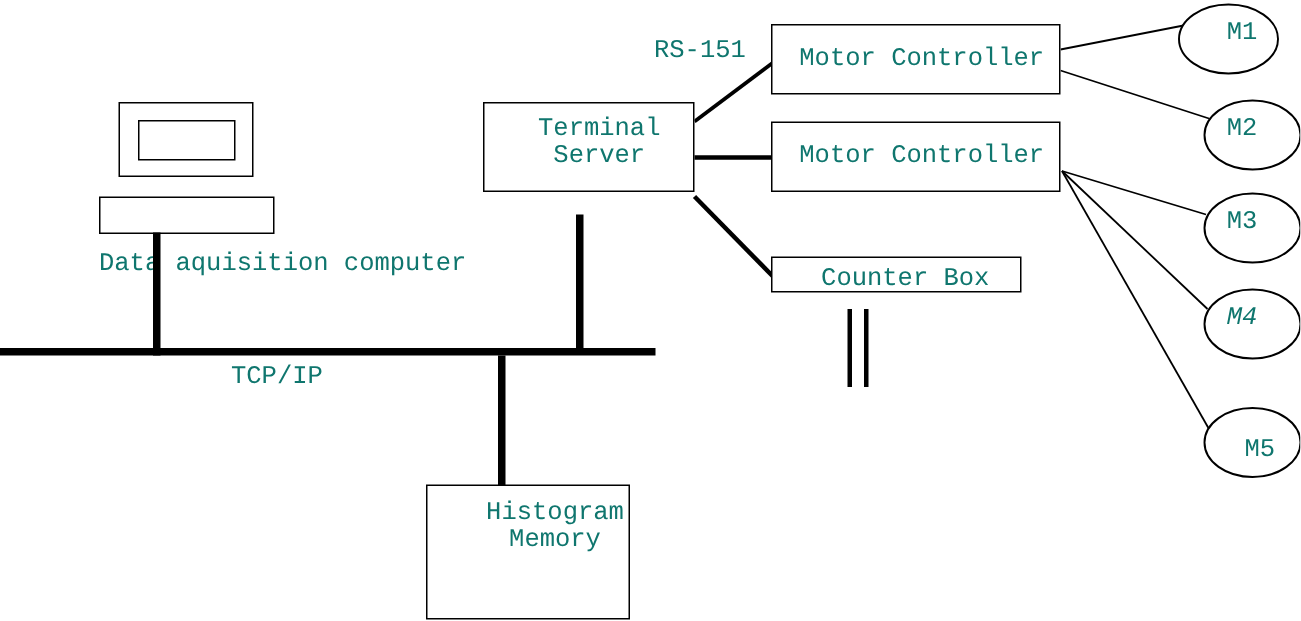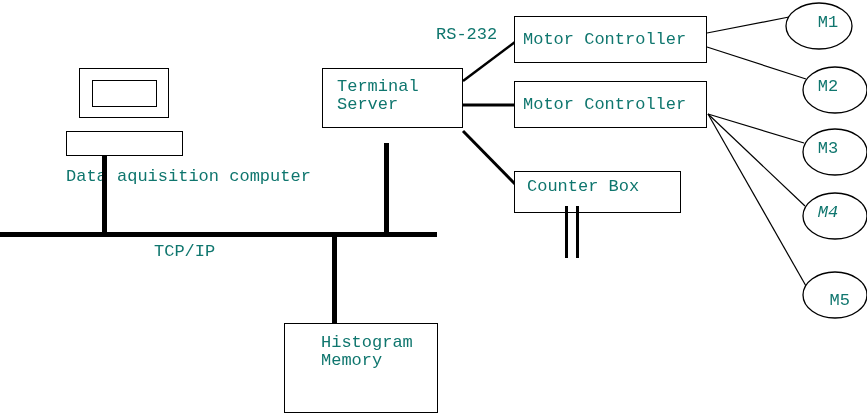--- a/index.html
+++ b/index.html
@@ -18,20 +18,21 @@
     position: absolute;
     left: 0; top: 0;
     width: 867px; height: 414px;
   }
   .box {
     position: absolute;
     border: 1.5px solid #000000;
     background: #ffffff;
     white-space: pre-line;
     line-height: 18px;
+    text-align: center;
   }
   .lbl {
     position: absolute;
     line-height: 18px;
     white-space: pre-line;
   }
   .bar {
     position: absolute;
     background: #000000;
   }
@@ -81,29 +82,29 @@
     <div class="box" style="left:66px; top:131px; width:117px; height:25px;"></div>
   </div>
 
   <div class="box" style="left:322px; top:68px; width:141px; height:60px; padding:9px 0 0 14px;">Terminal
 Server</div>
 
   <div class="box" style="left:514px; top:16px; width:193px; height:47px; padding:14px 0 0 8px;">Motor Controller</div>
 
   <div class="box" style="left:514px; top:81px; width:193px; height:47px; padding:14px 0 0 8px;">Motor Controller</div>
 
-  <div class="box" style="left:514px; top:171px; width:167px; height:42px; padding:6px 0 0 12px;">Counter Box</div>
+  <div class="box" style="left:514px; top:171px; width:167px; height:24px; padding:6px 0 0 12px;">Counter Box</div>
 
 
-  <div class="box" style="left:284px; top:323px; width:154px; height:90px; padding:10px 0 0 36px;">Histogram
+  <div class="box" style="left:284px; top:323px; width:136px; height:90px; padding:10px 0 0 36px;">Histogram
 Memory</div>
 
   <div class="lbl" style="left:66px; top:168px;">Data aquisition computer</div>
   <div class="lbl" style="left:130px; top:243px;margin-left:24px;">TCP/IP</div>
-  <div class="lbl" style="left:436px; top:26px;">RS-232</div>
+  <div class="lbl" style="left:436px; top:26px;">RS-151</div>
 
   <div class="bar" style="left:0px; top:232px; width:437px; height:5px;"></div>
   <div class="bar" style="left:102px; top:155px; width:5px; height:82px;"></div>
   <div class="bar" style="left:384px; top:143px; width:5px; height:89px;"></div>
   <div class="bar" style="left:332px; top:237px; width:5px; height:87px;"></div>
   <div class="bar" style="left:565px; top:206px; width:3px; height:52px;"></div>
   <div class="bar" style="left:576px; top:206px; width:3px; height:52px;"></div>
 
 </div>
 

